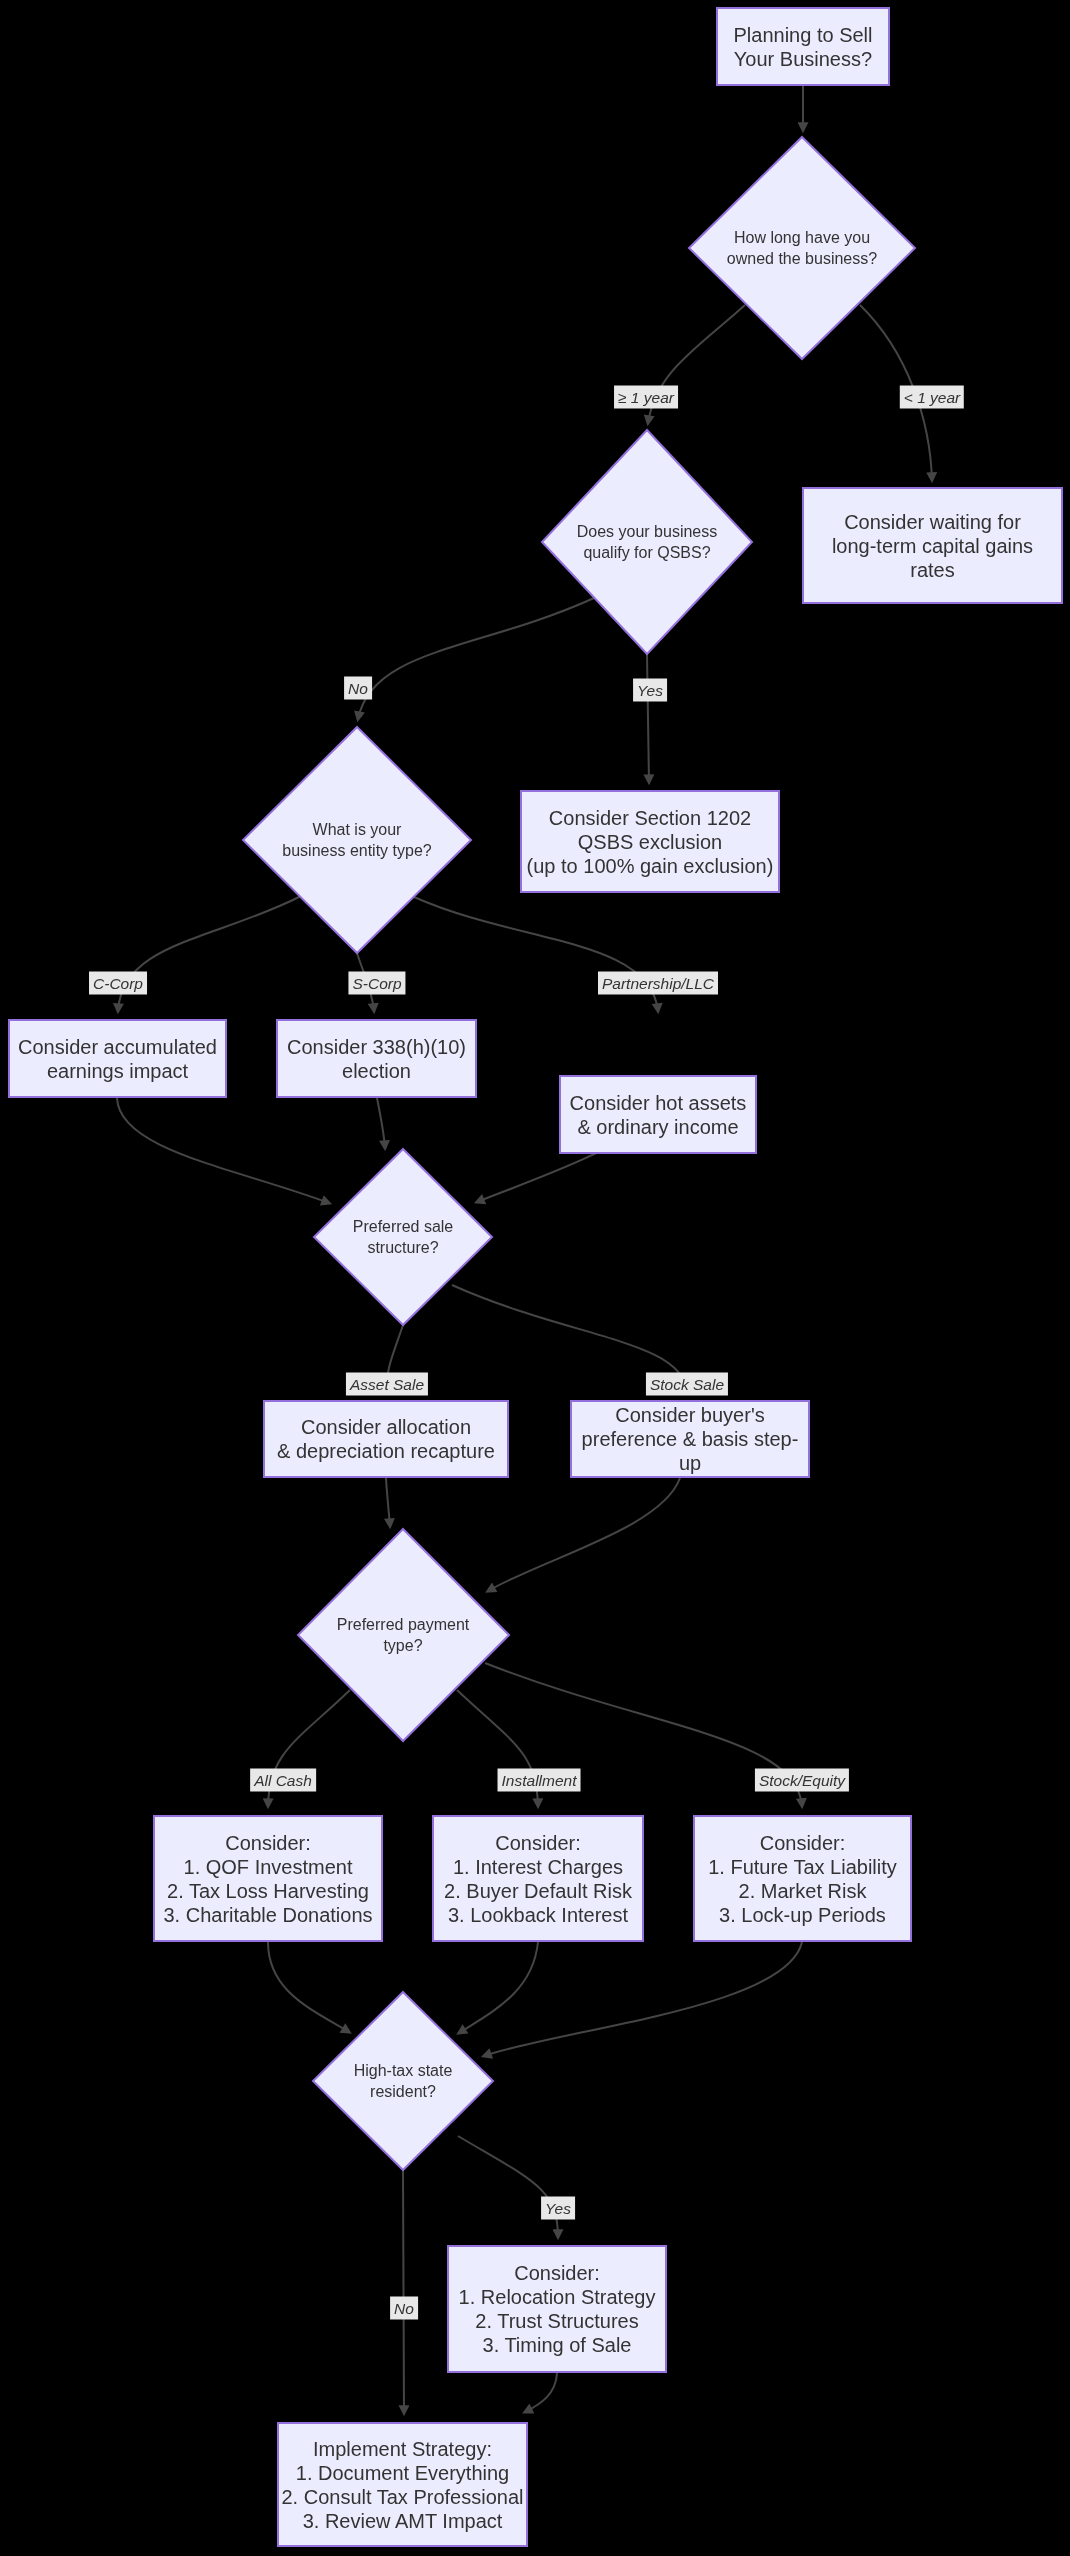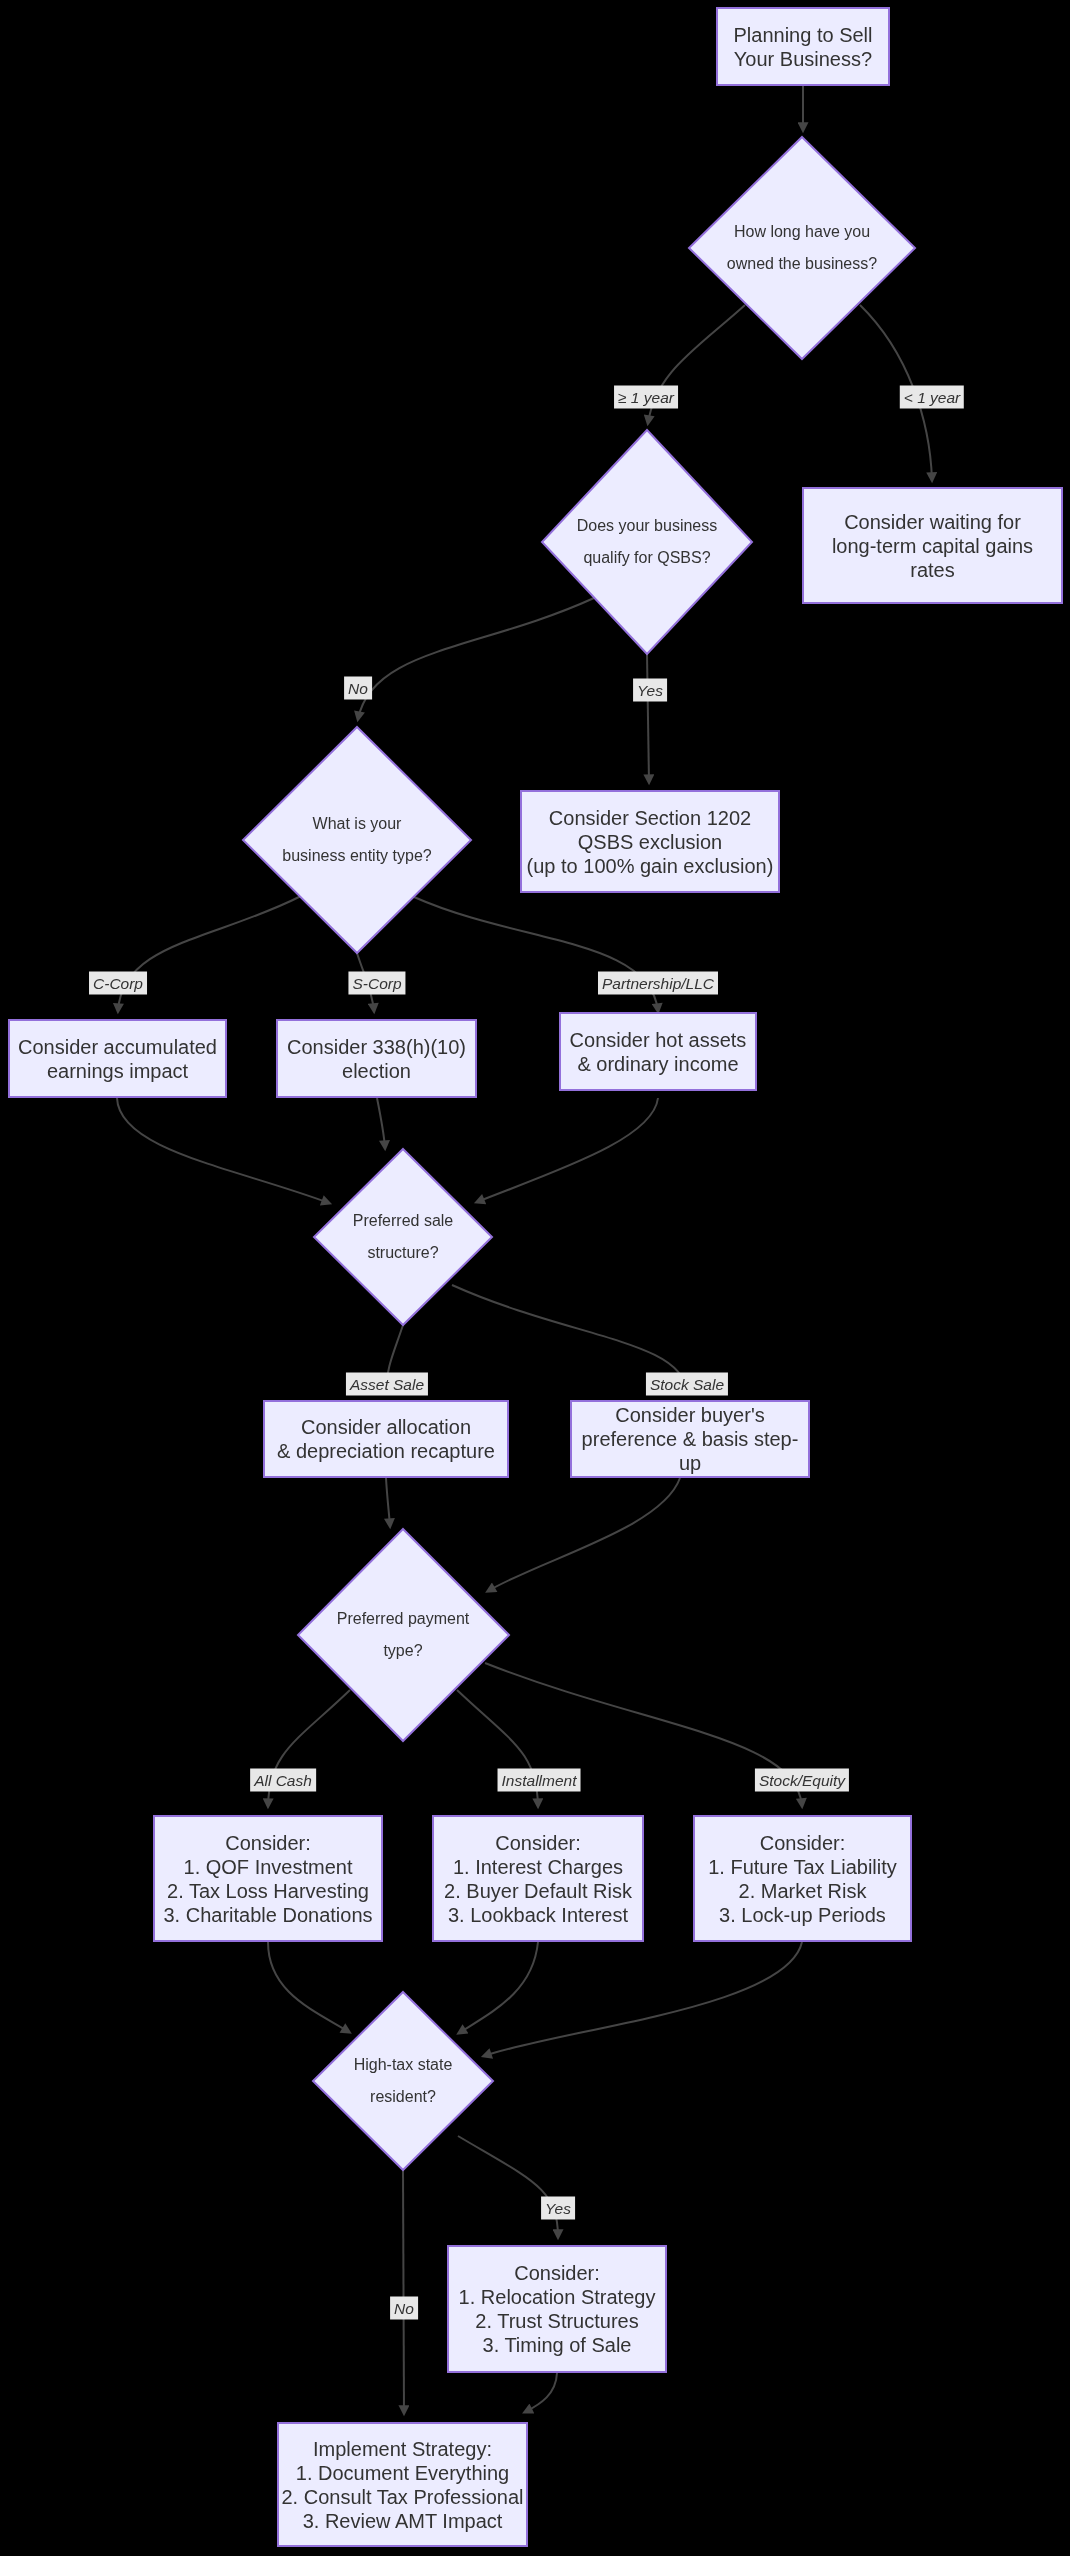--- a/index.html
+++ b/index.html
@@ -17,21 +17,21 @@
     color:var(--node-text,#333);
     display:flex;align-items:center;justify-content:center;
     text-align:center;white-space:pre-line;
     font-size:20px;line-height:24px;
   }
   .dtext{
     position:absolute;z-index:2;
     color:var(--node-text,#333);
     display:flex;align-items:center;justify-content:center;
     text-align:center;white-space:pre-line;
-    font-size:16px;line-height:32px;
+    font-size:16px;line-height:21px;
   }
   .elabel{
     position:absolute;z-index:3;transform:translate(-50%,-50%);
     background:var(--edge-label-bg,#e8e8e8);
     color:var(--edge-label-text,#333);
     font-size:15.5px;line-height:21px;padding:1px 4px;white-space:nowrap;font-style:italic;
   }
 </style>
 </head>
 <body>
@@ -81,21 +81,21 @@
 <div class="node" style="left:802px;top:487px;width:261px;height:117px">Consider waiting for
 long-term capital gains
 rates</div>
 <div class="node" style="left:520px;top:790px;width:260px;height:103px">Consider Section 1202
 QSBS exclusion
 (up to 100% gain exclusion)</div>
 <div class="node" style="left:8px;top:1019px;width:219px;height:79px">Consider accumulated
 earnings impact</div>
 <div class="node" style="left:276px;top:1019px;width:201px;height:79px">Consider 338(h)(10)
 election</div>
-<div class="node" style="left:559px;top:1012px;width:198px;height:79px">Consider hot assets
+<div class="node" style="left:559px;top:1075px;width:198px;height:79px">Consider hot assets
 &amp; ordinary income</div>
 <div class="node" style="left:263px;top:1400px;width:246px;height:78px">Consider allocation
 &amp; depreciation recapture</div>
 <div class="node" style="left:570px;top:1400px;width:240px;height:78px">Consider buyer's
 preference &amp; basis step-up</div>
 <div class="node" style="left:153px;top:1815px;width:230px;height:127px">Consider:
 1. QOF Investment
 2. Tax Loss Harvesting
 3. Charitable Donations</div>
 <div class="node" style="left:432px;top:1815px;width:212px;height:127px">Consider:

